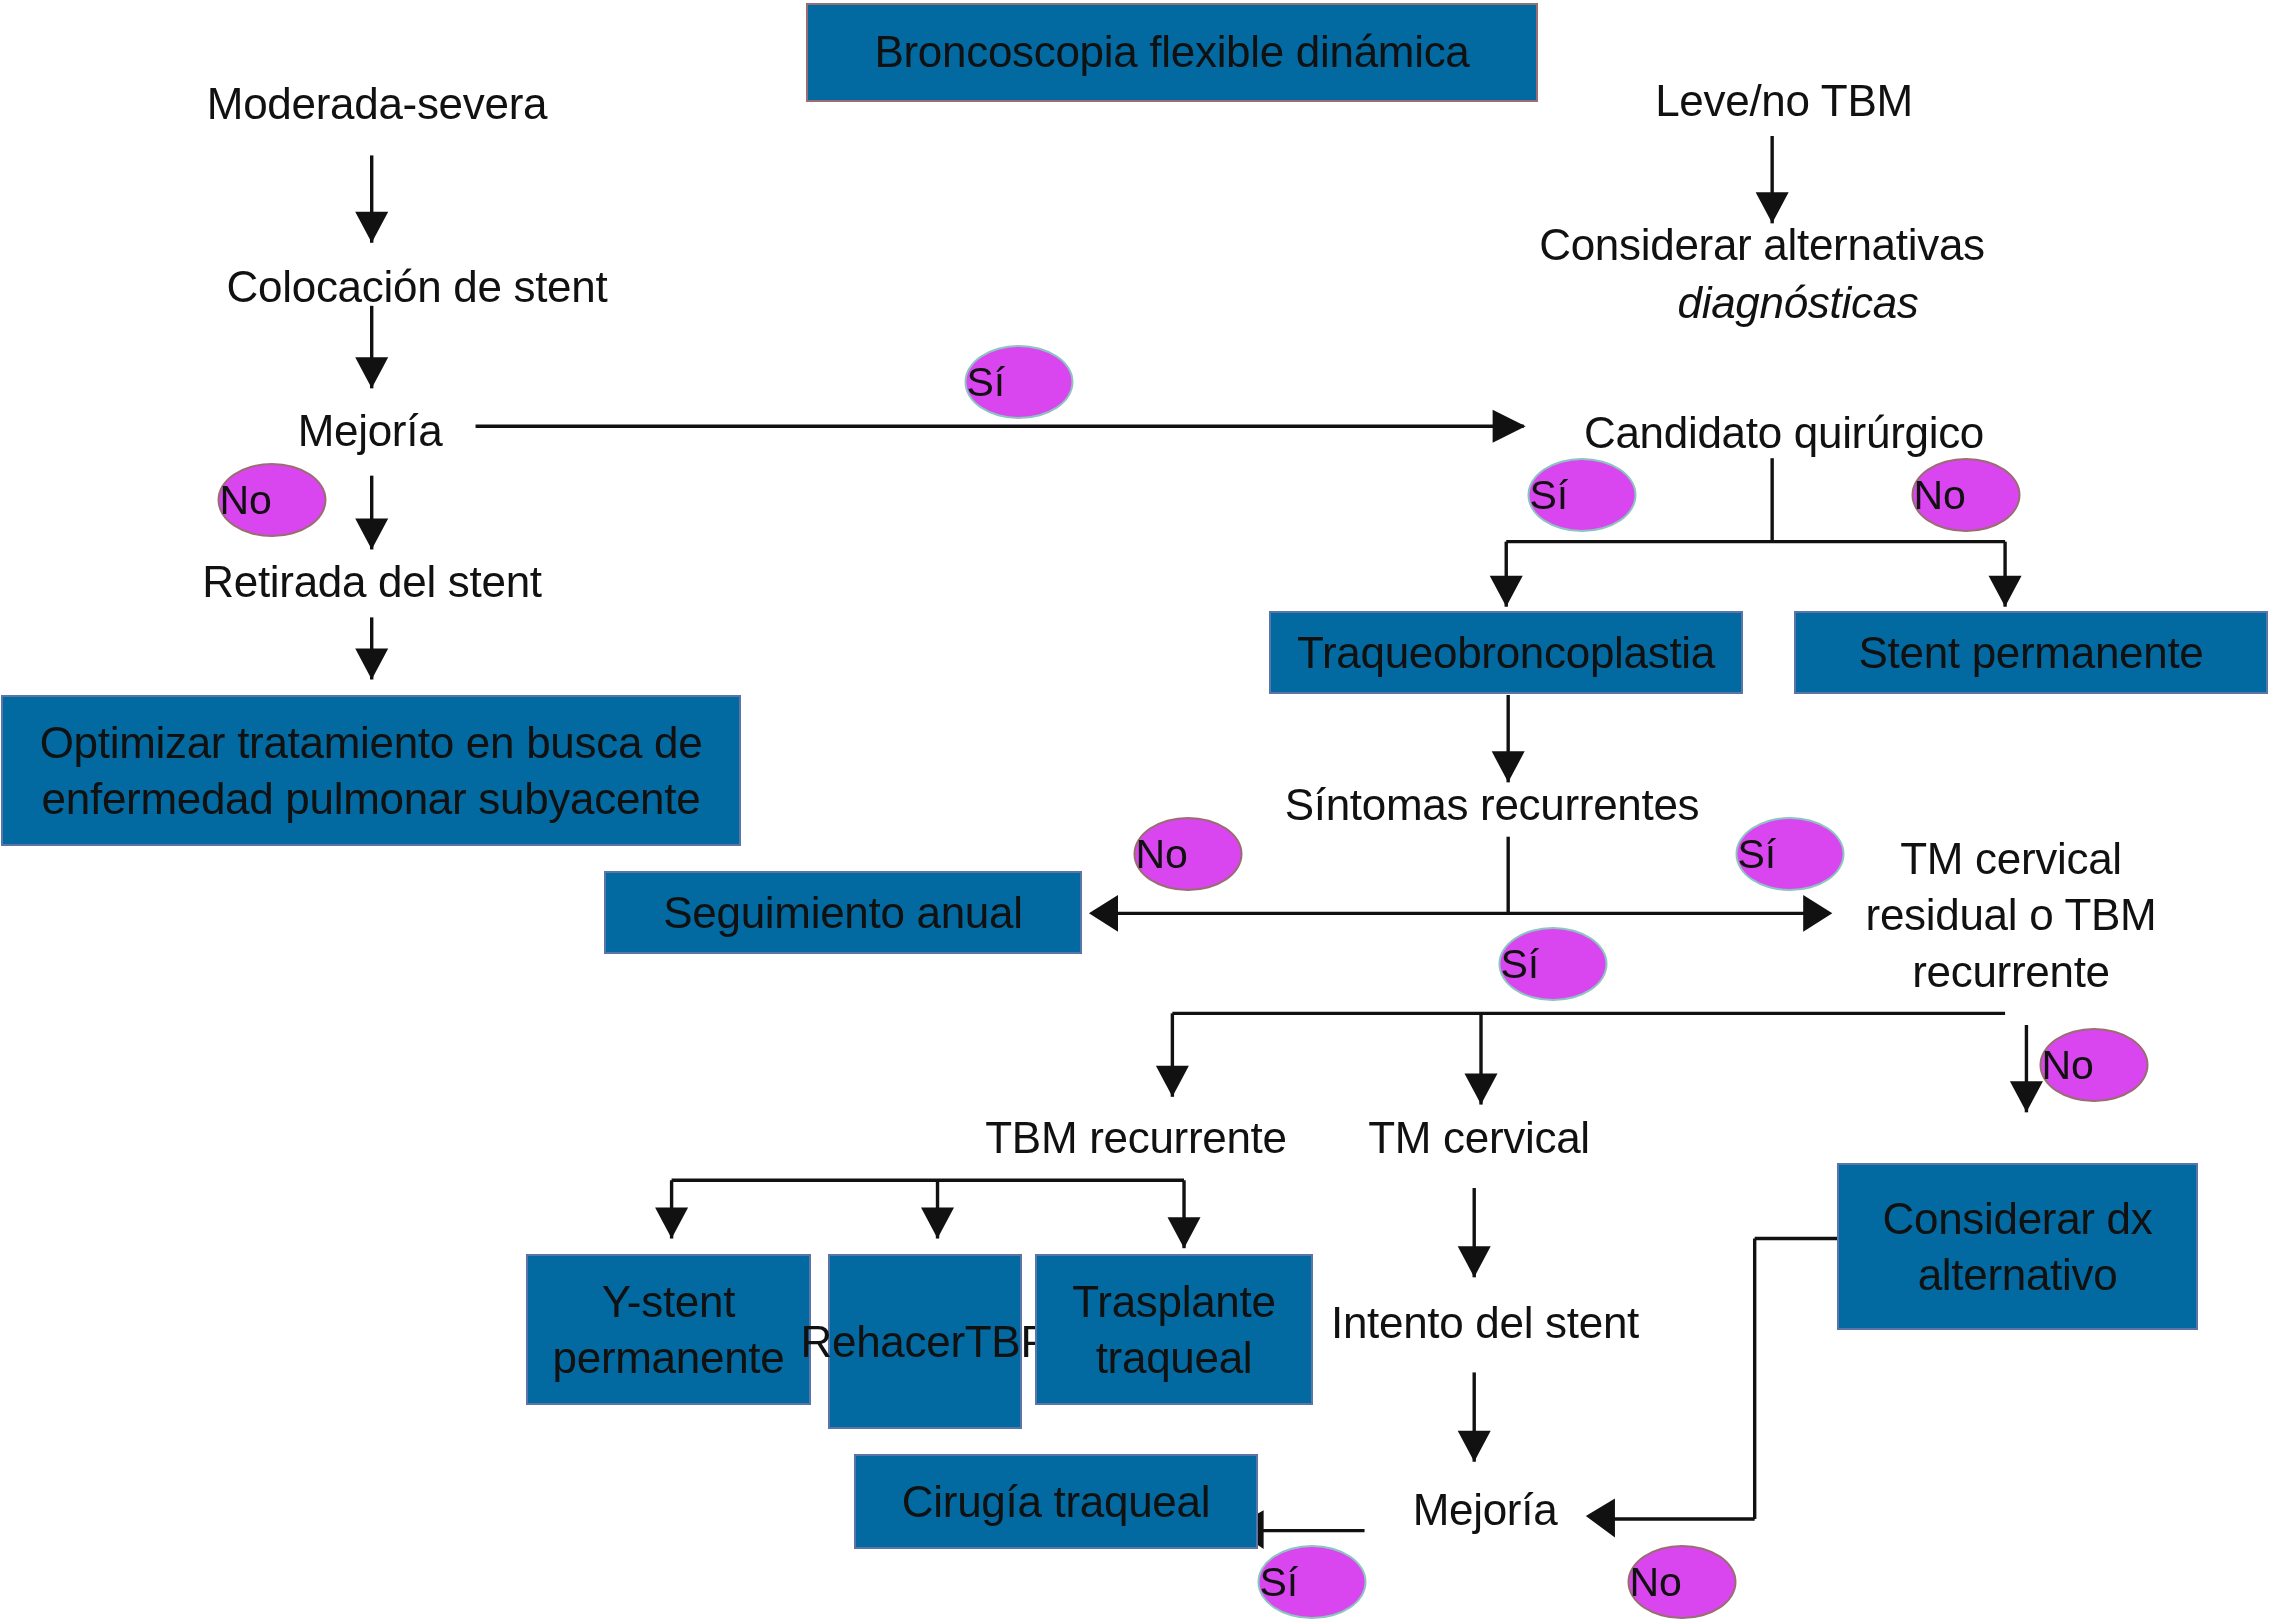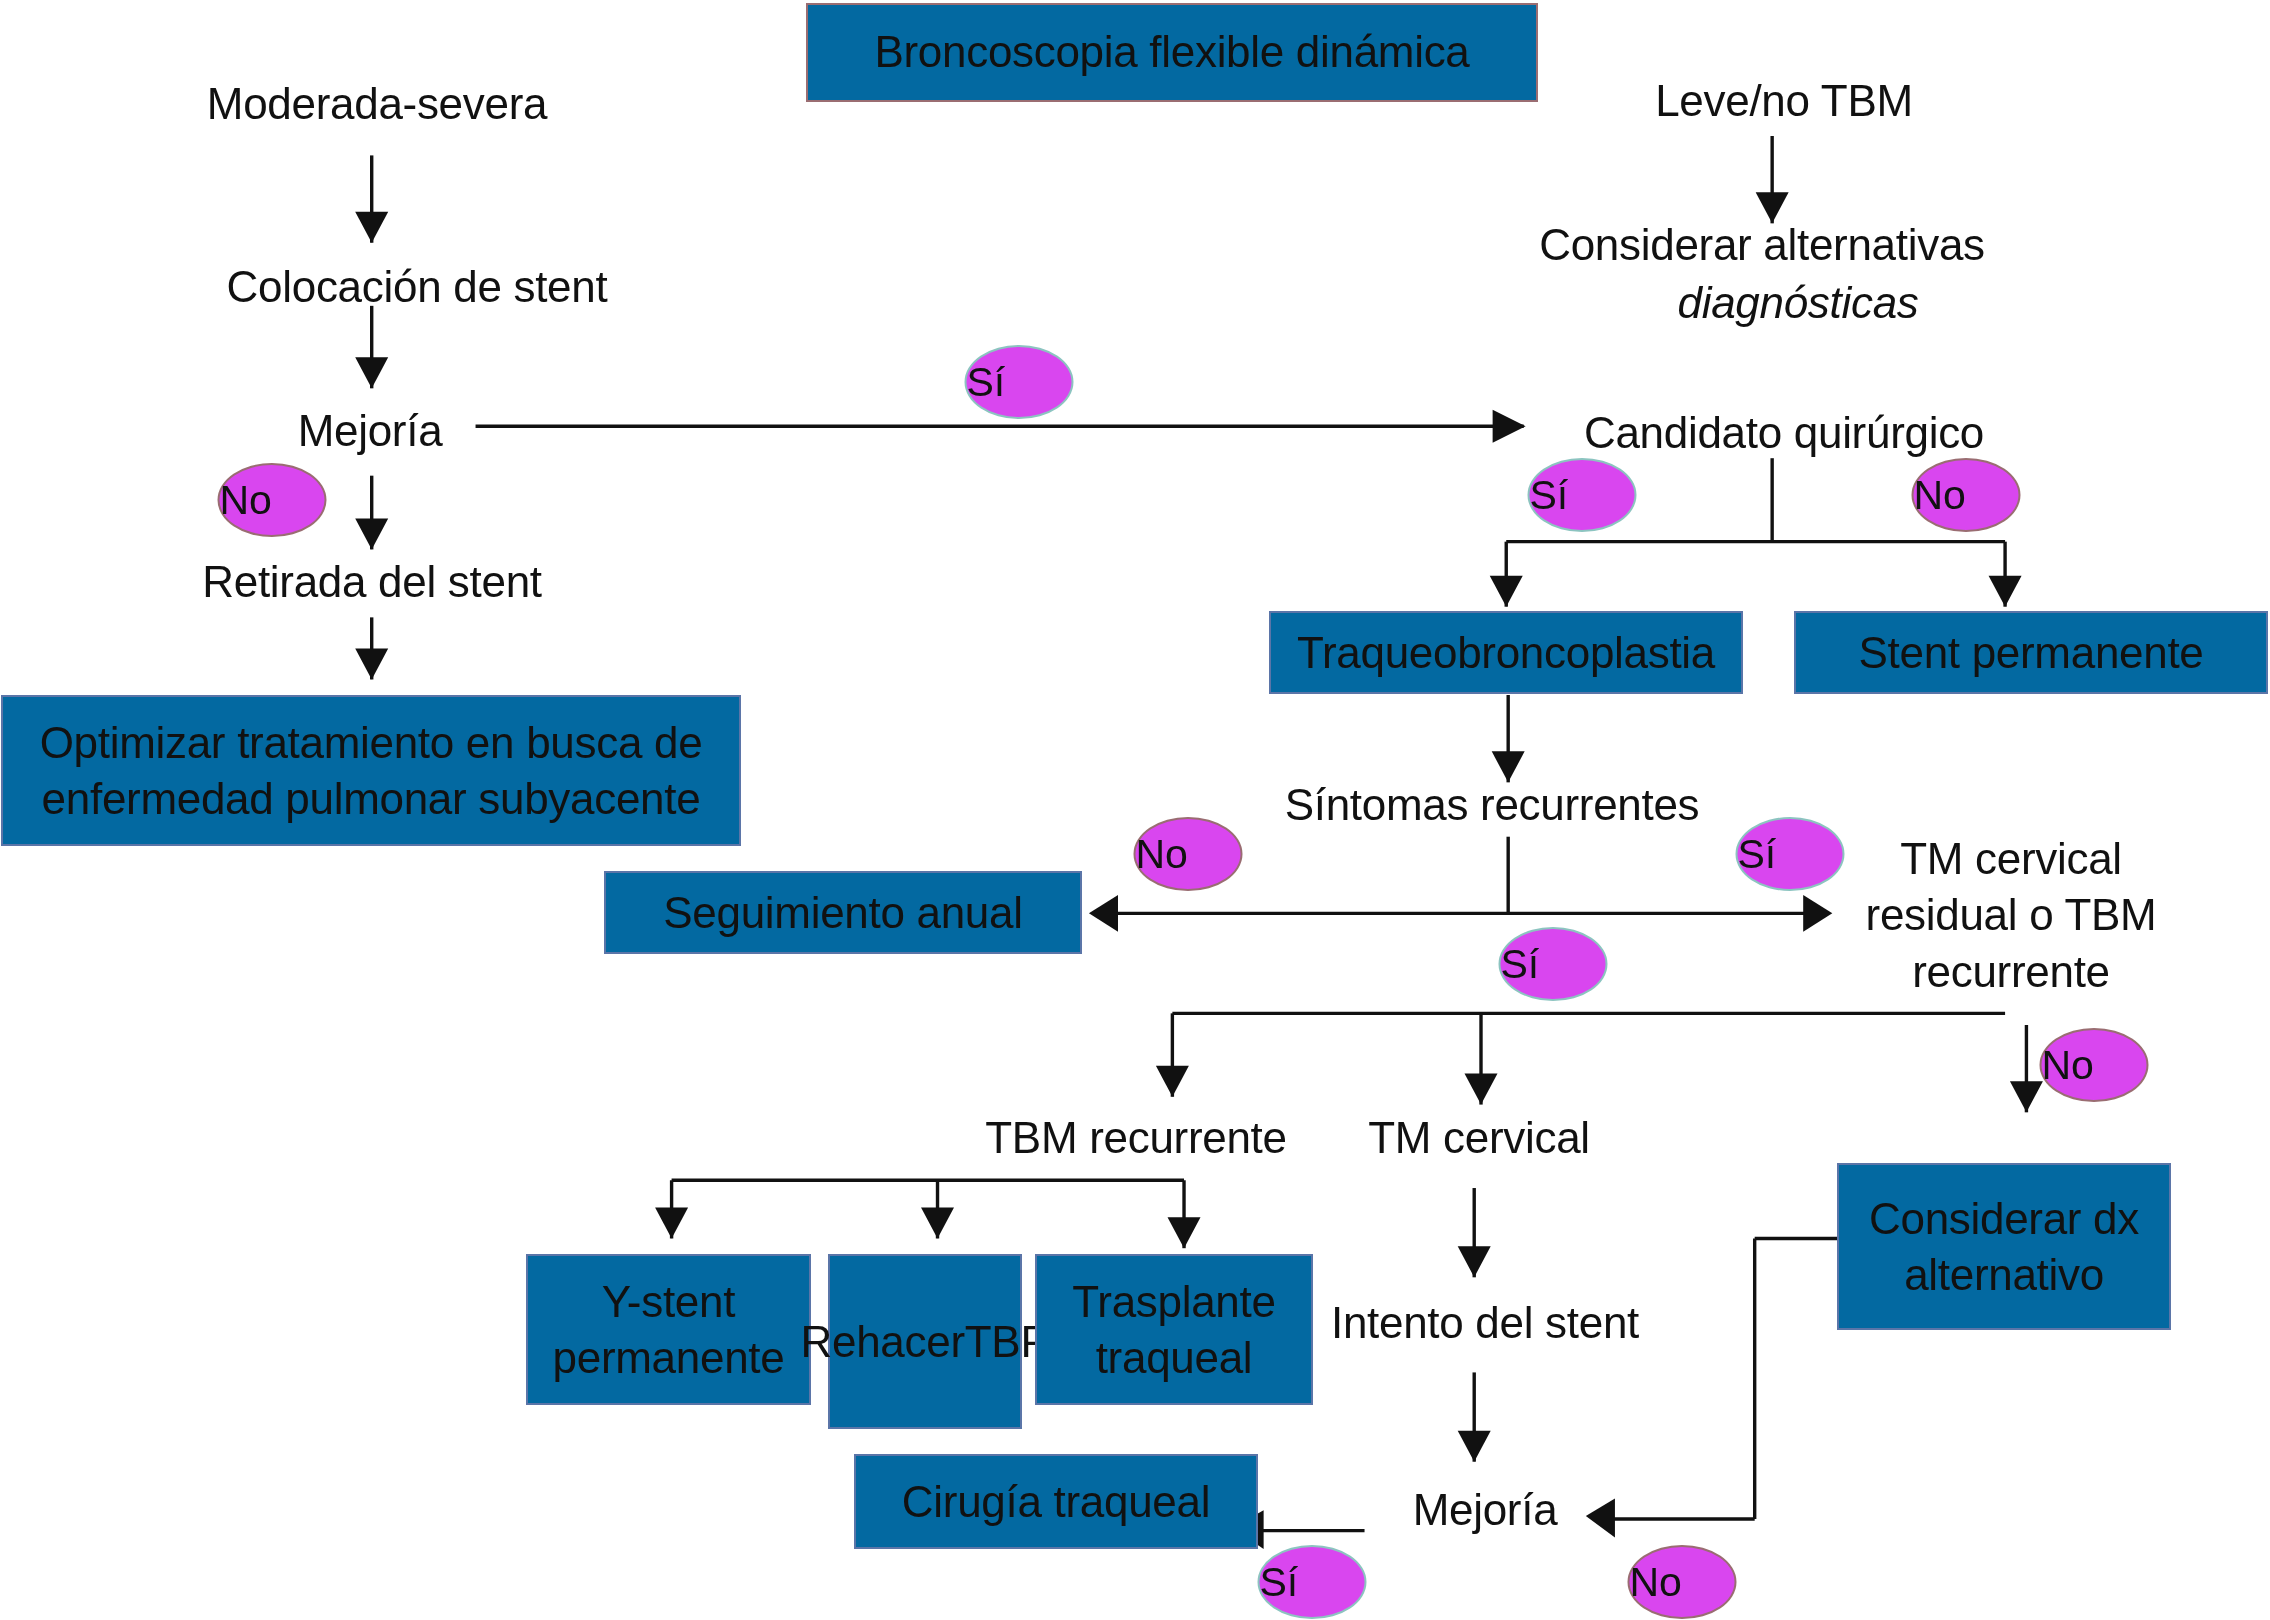--- a/index.html
+++ b/index.html
@@ -142,21 +142,21 @@
 <div class="t" style="left:2011px;top:859px;">TM cervical</div>
 <div class="t" style="left:2011px;top:915px;">residual o TBM</div>
 <div class="t" style="left:2011px;top:972px;">recurrente</div>
 <div class="pill no" style="left:2094px;top:1065px;">
     <span>No</span>
   </div>
 
 <div class="t" style="left:1136px;top:1138px;">TBM recurrente</div>
 <div class="t" style="left:1479px;top:1138px;">TM cervical</div>
 
-<div class="box" style="left:1837px;top:1163px;width:334px;height:167px;flex-direction:column;">
+<div class="box" style="left:1837px;top:1163px;width:361px;height:167px;flex-direction:column;">
   <span>Considerar dx</span>
   <span>alternativo</span>
 </div>
 
 <div class="box" style="left:526px;top:1254px;width:285px;height:151px;flex-direction:column;">
   <span>Y-stent</span>
   <span>permanente</span>
 </div>
 <div class="box" style="left:828px;top:1254px;width:194px;height:175px;flex-direction:row;">
   <span>Rehacer</span>

